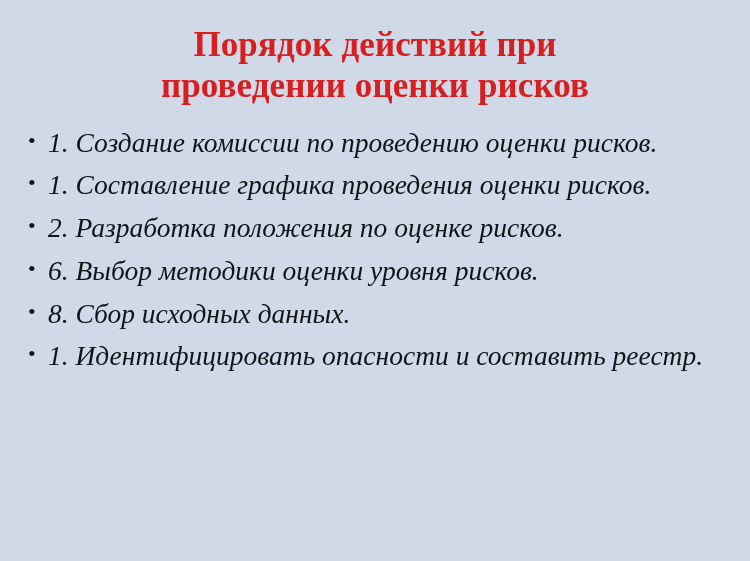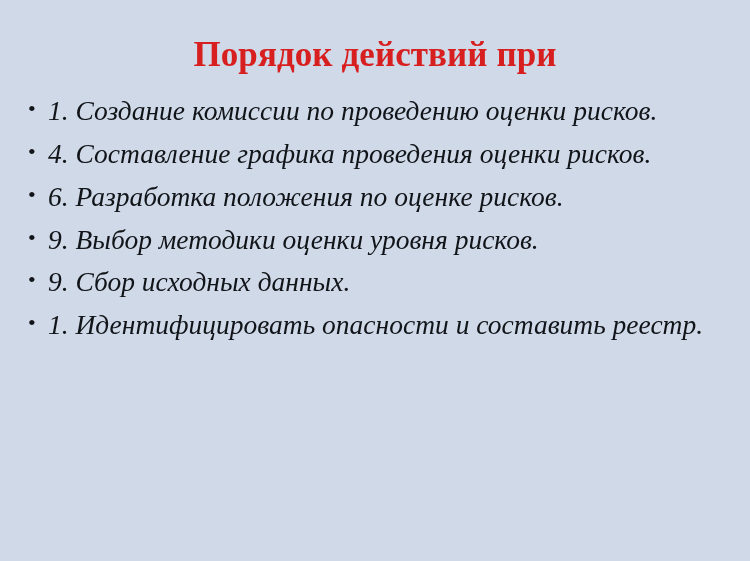--- a/index.html
+++ b/index.html
@@ -10,21 +10,21 @@
     width: 750px;
     height: 561px;
     background: #cfd9e8;
     font-family: "Liberation Serif", serif;
     overflow: hidden;
   }
   .slide {
     width: 750px;
     height: 561px;
     box-sizing: border-box;
-    padding: 34px 16px 0 16px;
+    padding: 24px 16px 0 16px;
     display: flex;
     flex-direction: column;
     background: #cfd9e8;
   }
   .title {
     text-align: center;
     color: #d81f1f;
     font-weight: bold;
     font-size: 35px;
     line-height: 1.18;
@@ -64,42 +64,43 @@
     font-style: italic;
   }
 </style>
 </head>
 <body>
 
 <div class="slide">
 
   <h1 class="title">
     <span class="line">Порядок действий при</span>
+    <span class="line">проведении оценки рисков</span>
   </h1>
 
   <ul class="bullets">
     <li class="bullet">
       <span class="dot">•</span>
       <span class="txt">1. Создание комиссии по проведению оценки рисков.</span>
     </li>
     <li class="bullet">
       <span class="dot">•</span>
-      <span class="txt">4. Составление графика проведения оценки рисков.</span>
+      <span class="txt">1. Составление графика проведения оценки рисков.</span>
     </li>
     <li class="bullet">
       <span class="dot">•</span>
-      <span class="txt">6. Разработка положения по оценке рисков.</span>
+      <span class="txt">2. Разработка положения по оценке рисков.</span>
     </li>
     <li class="bullet">
       <span class="dot">•</span>
-      <span class="txt">9. Выбор методики оценки уровня рисков.</span>
+      <span class="txt">6. Выбор методики оценки уровня рисков.</span>
     </li>
     <li class="bullet">
       <span class="dot">•</span>
-      <span class="txt">9. Сбор исходных данных.</span>
+      <span class="txt">8. Сбор исходных данных.</span>
     </li>
     <li class="bullet">
       <span class="dot">•</span>
       <span class="txt">1. Идентифицировать опасности и составить реестр.</span>
     </li>
   </ul>
 
 </div>
 
 </body></html>

